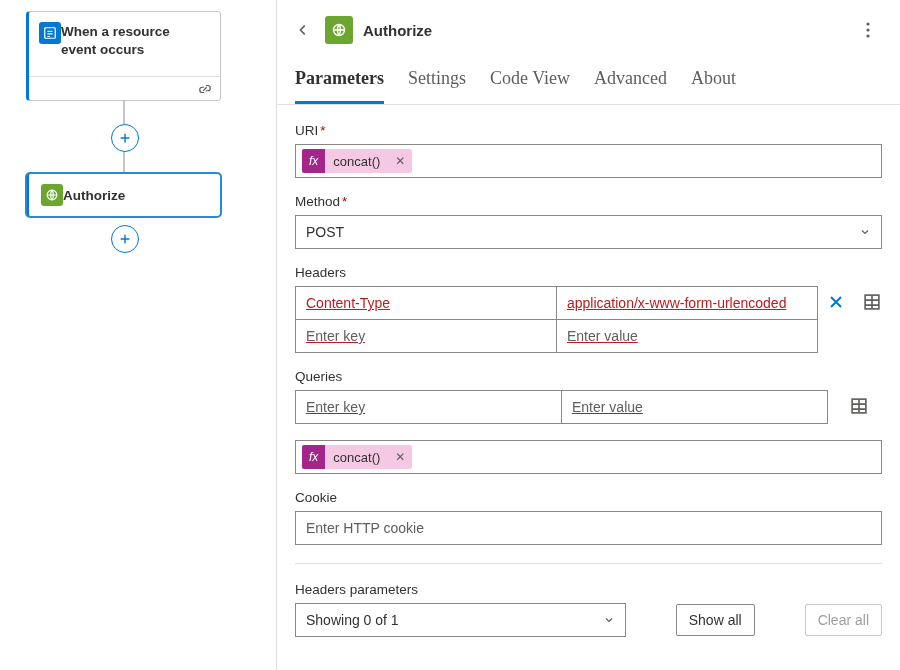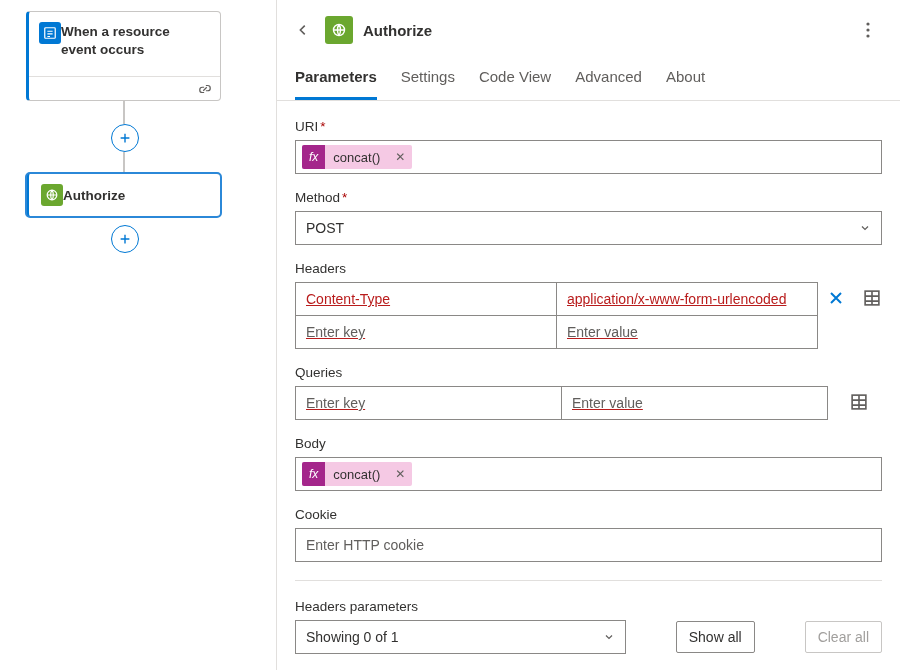--- a/index.html
+++ b/index.html
@@ -70,22 +70,23 @@
   .panel-header .icon svg{ width:16px;height:16px;}
   .panel-header .title { font-size:15px; font-weight:600; }
   .panel-header .spacer { flex:1; }
   .panel-header .more { width:28px; height:28px; display:flex; align-items:center;
     justify-content:center; color:#605e5c; cursor:pointer; font-size:18px;}
   .tabs {
     display:flex; gap:24px; padding:18px 18px 0 18px;
     border-bottom:1px solid #e1dfdd;
   }
   .tab {
-    padding:0 0 12px 0; font-size:15px; color:#605e5c; cursor:pointer;
+    padding:0 0 12px 0; font-size:18px; color:#605e5c; cursor:pointer;
     border-bottom:3px solid transparent;
+    font-family:Liberation Serif, serif;
   }
   .tab.active { font-weight:600; color:#323130; border-bottom-color:#0078d4; }
   .panel-body { flex:1; overflow-y:auto; padding: 18px 18px 10px 18px; }
 
   .field { margin-bottom:16px; }
   .field-label { display:block; font-size:13.5px; color:#323130; margin-bottom:6px; }
   .field-label .req { color:#a80000; margin-left:2px; }
 
   .input, .select, .boxrow {
     width:100%; min-height:34px; border:1px solid #8a8886; background:#fff;
@@ -318,21 +319,20 @@
               <svg viewBox="0 0 16 16" stroke="currentColor" stroke-width="1.3" fill="none">
                 <rect x="2.5" y="2.5" width="11" height="11"></rect>
                 <path d="M2.5 6.5h11M2.5 10.5h11M8 2.5v11"></path>
                 </svg>
             </span>
           </div>
         </div>
       </div>
 
       <div class="field">
-        <label class="field-label">Body</label>
         <div class="input">
           <span class="fx-chip">
             <span class="fx">fx</span>
             <span class="txt">concat()</span>
             <span class="x">✕</span>
           </span>
         </div>
       </div>
 
       <div class="field">

